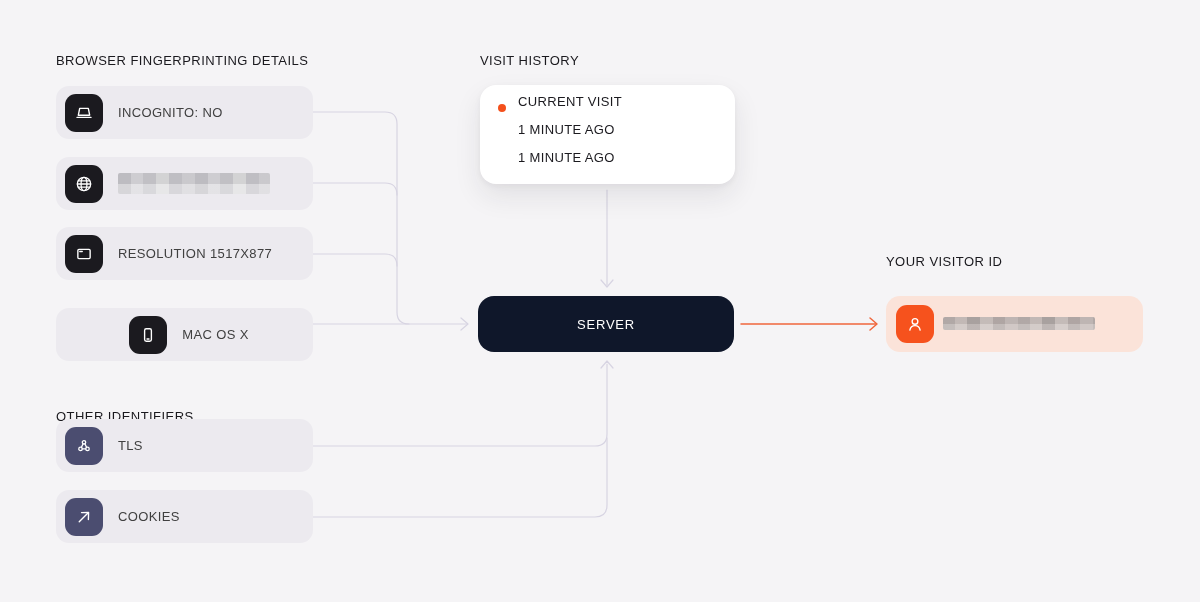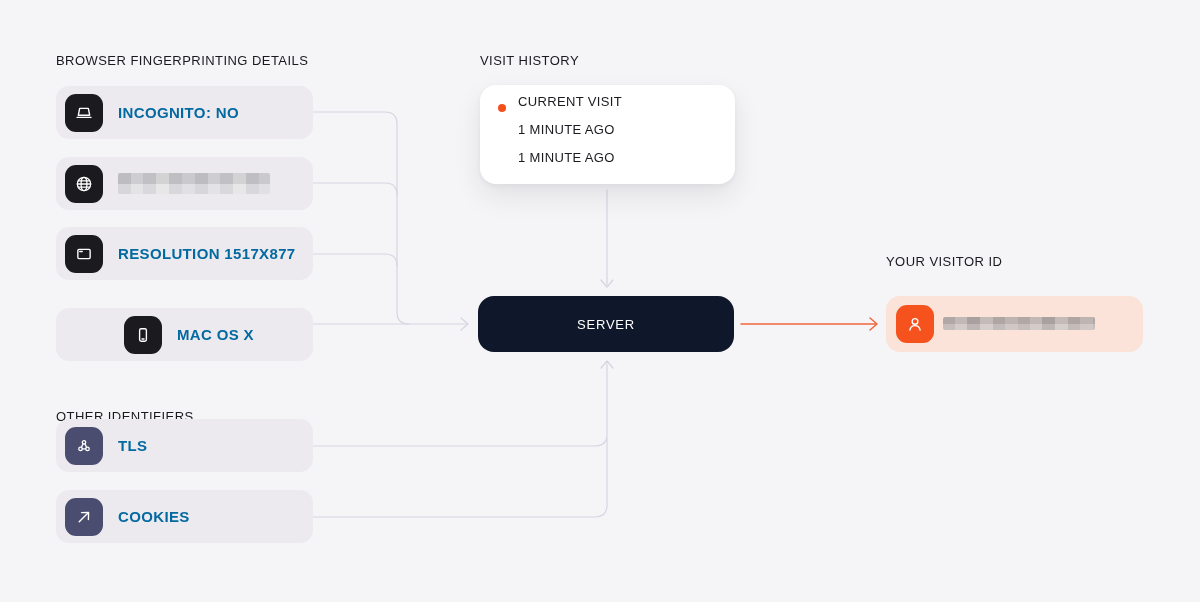--- a/index.html
+++ b/index.html
@@ -38,24 +38,24 @@
     border-radius: 11px;
     flex: 0 0 auto;
     display: flex;
     align-items: center;
     justify-content: center;
   }
   .tile-dark  { background: #1b1a1f; }
   .tile-slate { background: #4b4d70; }
   .tile-orange{ background: #f6521d; }
   .id-label {
-    font-size: 15px;
-    font-weight: 700;
+    font-size: 13px;
+    font-weight: 400;
     letter-spacing: 0.35px;
-    color: #0369a1;
+    color: #404040;
     white-space: nowrap;
   }
   .icon-tile svg { display: block; }
 
   
   .mosaic-ip {
     width: 152px; height: 21px; border-radius: 2px;
     background-image:
       repeating-linear-gradient(0deg, rgba(255,255,255,0.28) 0 10px, rgba(0,0,0,0.05) 10px 21px),
       repeating-linear-gradient(90deg, #c7c6cb 0 13px, #d9d8dc 13px 25px, #cbcacf 25px 38px, #dededf 38px 51px, #c9c8cd 51px 64px, #d5d4d8 64px 77px);

